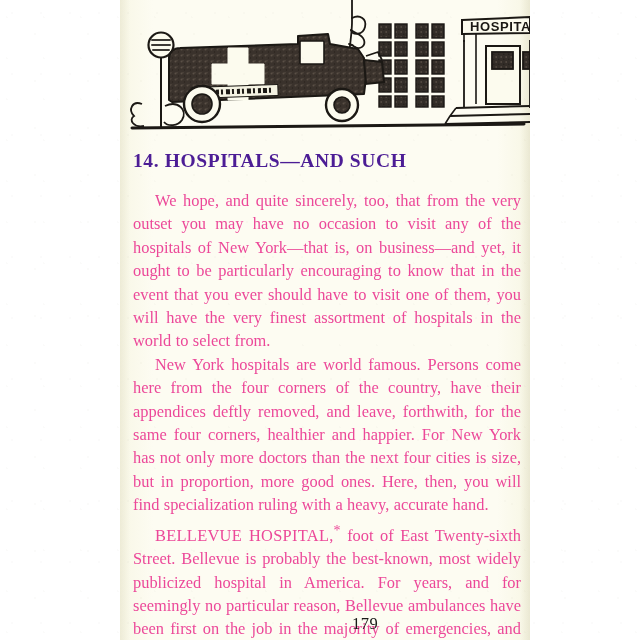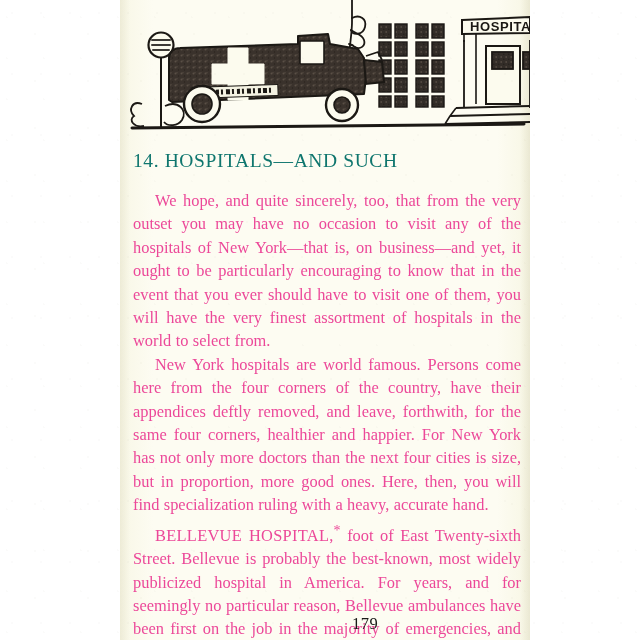--- a/index.html
+++ b/index.html
@@ -59,23 +59,23 @@
     position: absolute;
     left: 133px;
     top: 150px;
     width: 388px;
   }
 
   .chapter-heading {
     font-family: "Liberation Serif", serif;
     font-size: 19.5px;
     letter-spacing: .6px;
-    color: #0f766e;
+    color: #4c1d95;
     margin: 0 0 17px 0;
-    font-weight: normal;
+    font-weight: bold;
     white-space: nowrap;
   }
 
   .para {
     font-family: "Liberation Serif", serif;
     font-size: 16.4px;
     line-height: 23.4px;
     color: #ec4899;
     margin: 0;
     text-align: justify;

